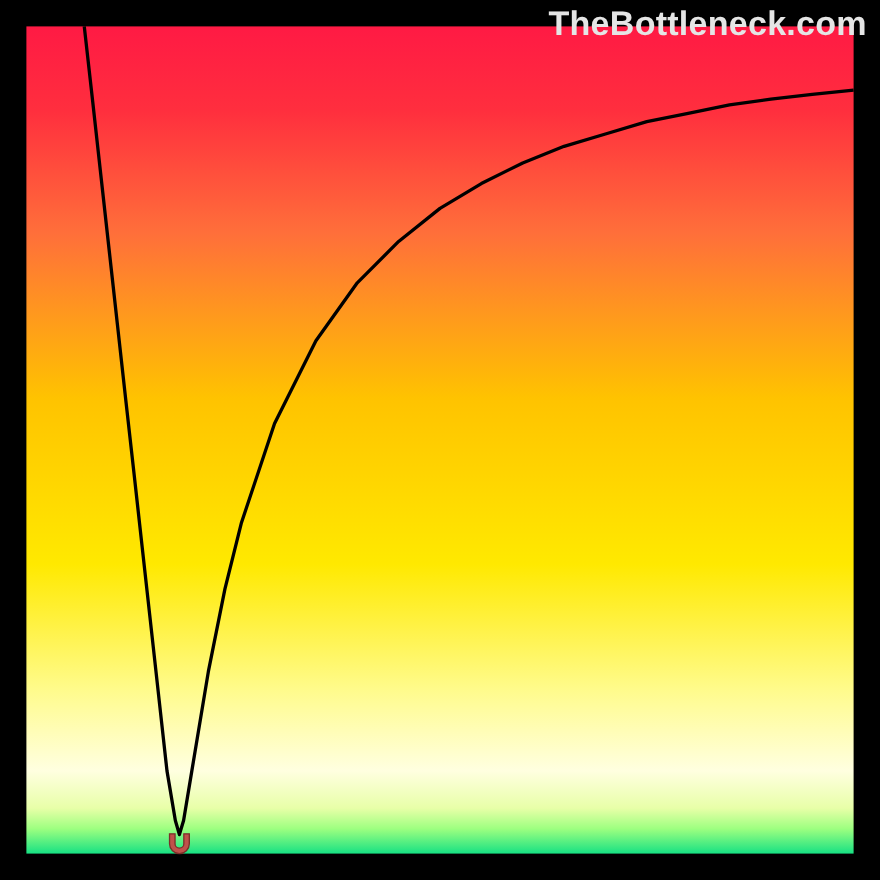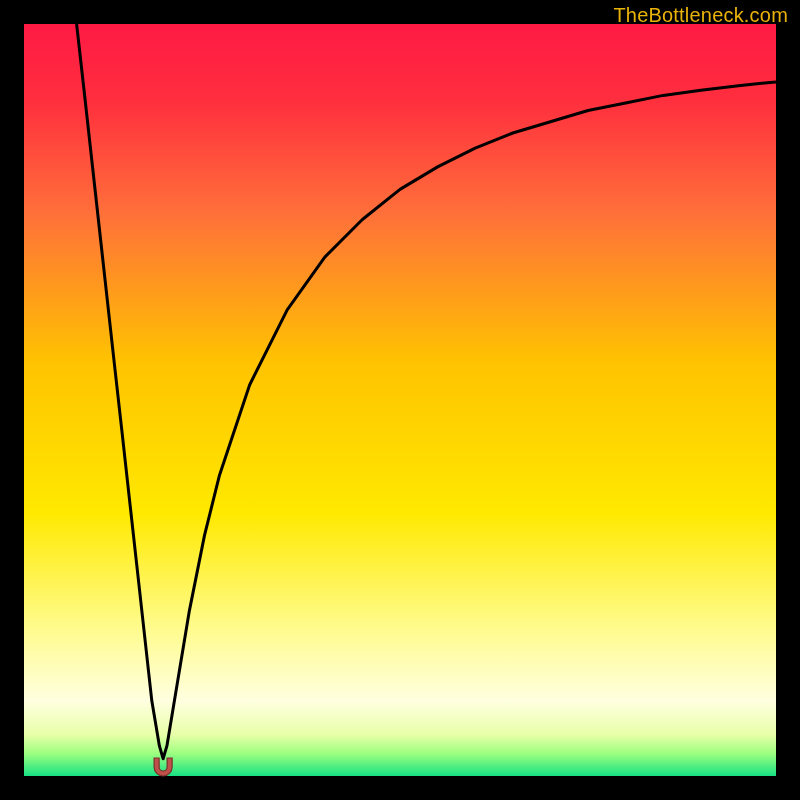--- a/index.html
+++ b/index.html
@@ -16,23 +16,23 @@
     top: 0;
     left: 0;
     width: 800px;
     height: 800px;
     background: #000;
   }
   .watermark {
     position: absolute;
     top: 4px;
     right: 12px;
-    color: #eab308;
-    font-size: 20px;
-    font-weight: 400;
+    color: #e5e5e5;
+    font-size: 31px;
+    font-weight: 700;
     letter-spacing: 0.2px;
     z-index: 20;
   }
   svg.plot {
     position: absolute;
     top: 0;
     left: 0;
     z-index: 10;
   }
 </style>

